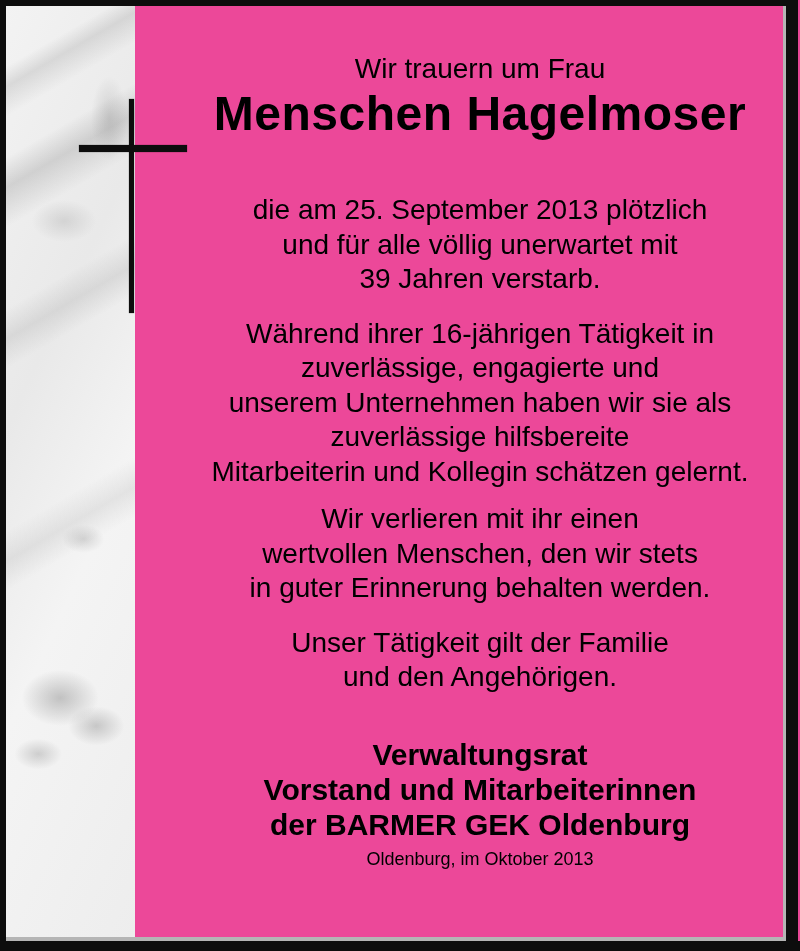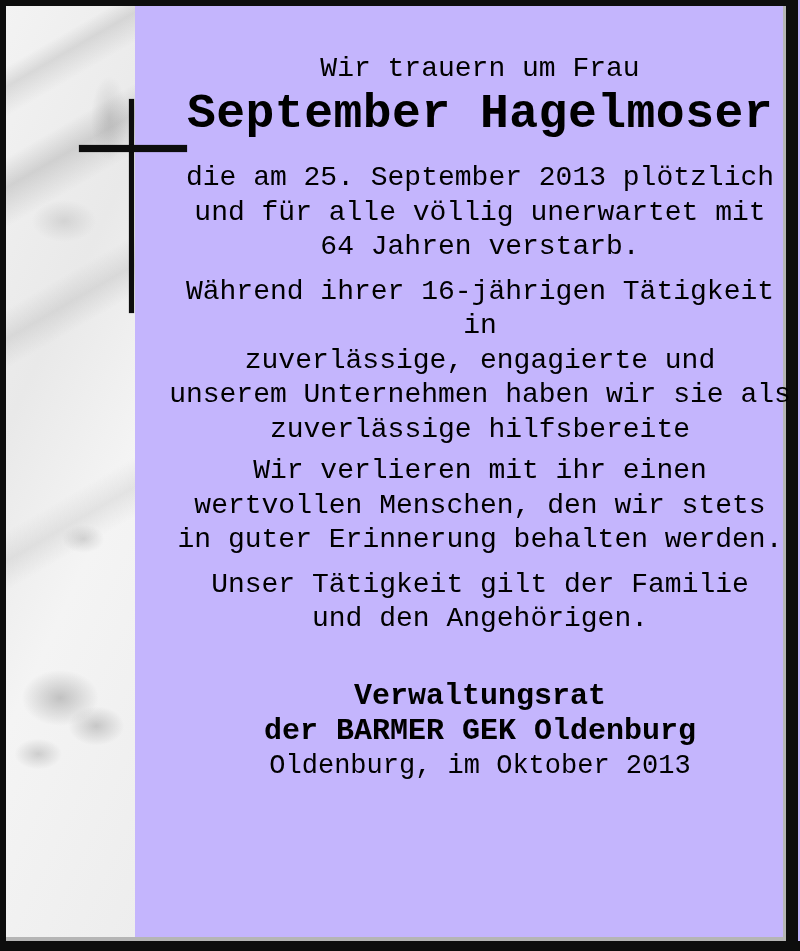--- a/index.html
+++ b/index.html
@@ -5,23 +5,22 @@
   html, body { margin: 0; padding: 0; }
   body {
     width: 800px; height: 951px;
     font-family: "Liberation Sans", "DejaVu Sans", sans-serif;
     background: #ffffff;
     color: #000000;
   }
   #stage {
     position: relative;
     width: 800px; height: 951px;
-    background: #c4b5fd;
+    background: #ec4899;
     overflow: hidden;
-    font-family: Liberation Mono, monospace;
   }
   
   .frame { position: absolute; background: #0d0d0d; }
   .frame-top    { left: 0;   top: 0;   width: 798px; height: 6px; }
   .frame-left   { left: 0;   top: 0;   width: 6px;   height: 951px; }
   .frame-right  { left: 786px; top: 0; width: 12px;  height: 951px; }
   .frame-bottom { left: 0;   top: 941px; width: 800px; height: 10px; }
   .shadow { position: absolute; background: #b5b5b5; }
   .frame-right-shadow  { left: 783px; top: 6px;   width: 3px;   height: 935px; }
   .frame-bottom-shadow { left: 6px;   top: 937px; width: 777px; height: 4px; }
@@ -54,25 +53,25 @@
   .content {
     position: absolute;
     left: 168px; top: 6px; width: 624px;
     padding-top: 45px;
     text-align: center;
   }
   .content p { margin: 0; }
   .intro   { font-size: 28px; line-height: 35px; }
   .name    { font-size: 48px; line-height: 56px; font-weight: bold; margin: 24px 0 0 0; letter-spacing: 0.5px; }
   .body-block { font-size: 28px; line-height: 34.5px; }
-  .mt35 { margin-top: 19px; }
-  .mt13 { margin-top: 7px; }
-  .mt10 { margin-top: 10px; }
+  .mt35 { margin-top: 51px; }
+  .mt13 { margin-top: 13px; }
+  .mt10 { margin-top: 20px; }
   .signature { font-size: 30px; line-height: 35px; font-weight: bold; margin-top: 42px; }
-  .dateline  { font-size: 27px; line-height: 35px; margin-top: 24px; }
+  .dateline  { font-size: 18px; line-height: 35px; margin-top: 24px; }
 </style>
 </head>
 <body>
 
 <div id="stage">
 
   <div class="marble"></div>
 
   <div class="frame frame-top"></div>
   <div class="frame frame-left"></div>
@@ -83,47 +82,49 @@
 
   <div>
     <div class="cross-bar cross-v"></div>
     <div class="cross-bar cross-h"></div>
   </div>
 
   <div class="content">
 
     <p class="intro">Wir trauern um Frau</p>
 
-    <p class="name">September Hagelmoser</p>
+    <p class="name">Menschen Hagelmoser</p>
 
     <div class="body-block mt35">
       <p>die am 25. September 2013 plötzlich</p>
       <p>und für alle völlig unerwartet mit</p>
-      <p>64 Jahren verstarb.</p>
+      <p>39 Jahren verstarb.</p>
     </div>
 
     <div class="body-block mt10">
       <p>Während ihrer 16-jährigen Tätigkeit in</p>
       <p>zuverlässige, engagierte und</p>
       <p>unserem Unternehmen haben wir sie als</p>
       <p>zuverlässige hilfsbereite</p>
+      <p>Mitarbeiterin und Kollegin schätzen gelernt.</p>
     </div>
 
     <div class="body-block mt13">
       <p>Wir verlieren mit ihr einen</p>
       <p>wertvollen Menschen, den wir stets</p>
       <p>in guter Erinnerung behalten werden.</p>
     </div>
 
     <div class="body-block mt10">
       <p>Unser Tätigkeit gilt der Familie</p>
       <p>und den Angehörigen.</p>
     </div>
 
     <div class="signature">
       <p>Verwaltungsrat</p>
+      <p>Vorstand und Mitarbeiterinnen</p>
       <p>der BARMER GEK Oldenburg</p>
     </div>
 
     <p class="dateline">Oldenburg, im Oktober 2013</p>
 
   </div>
 </div>
 
 </body></html>

